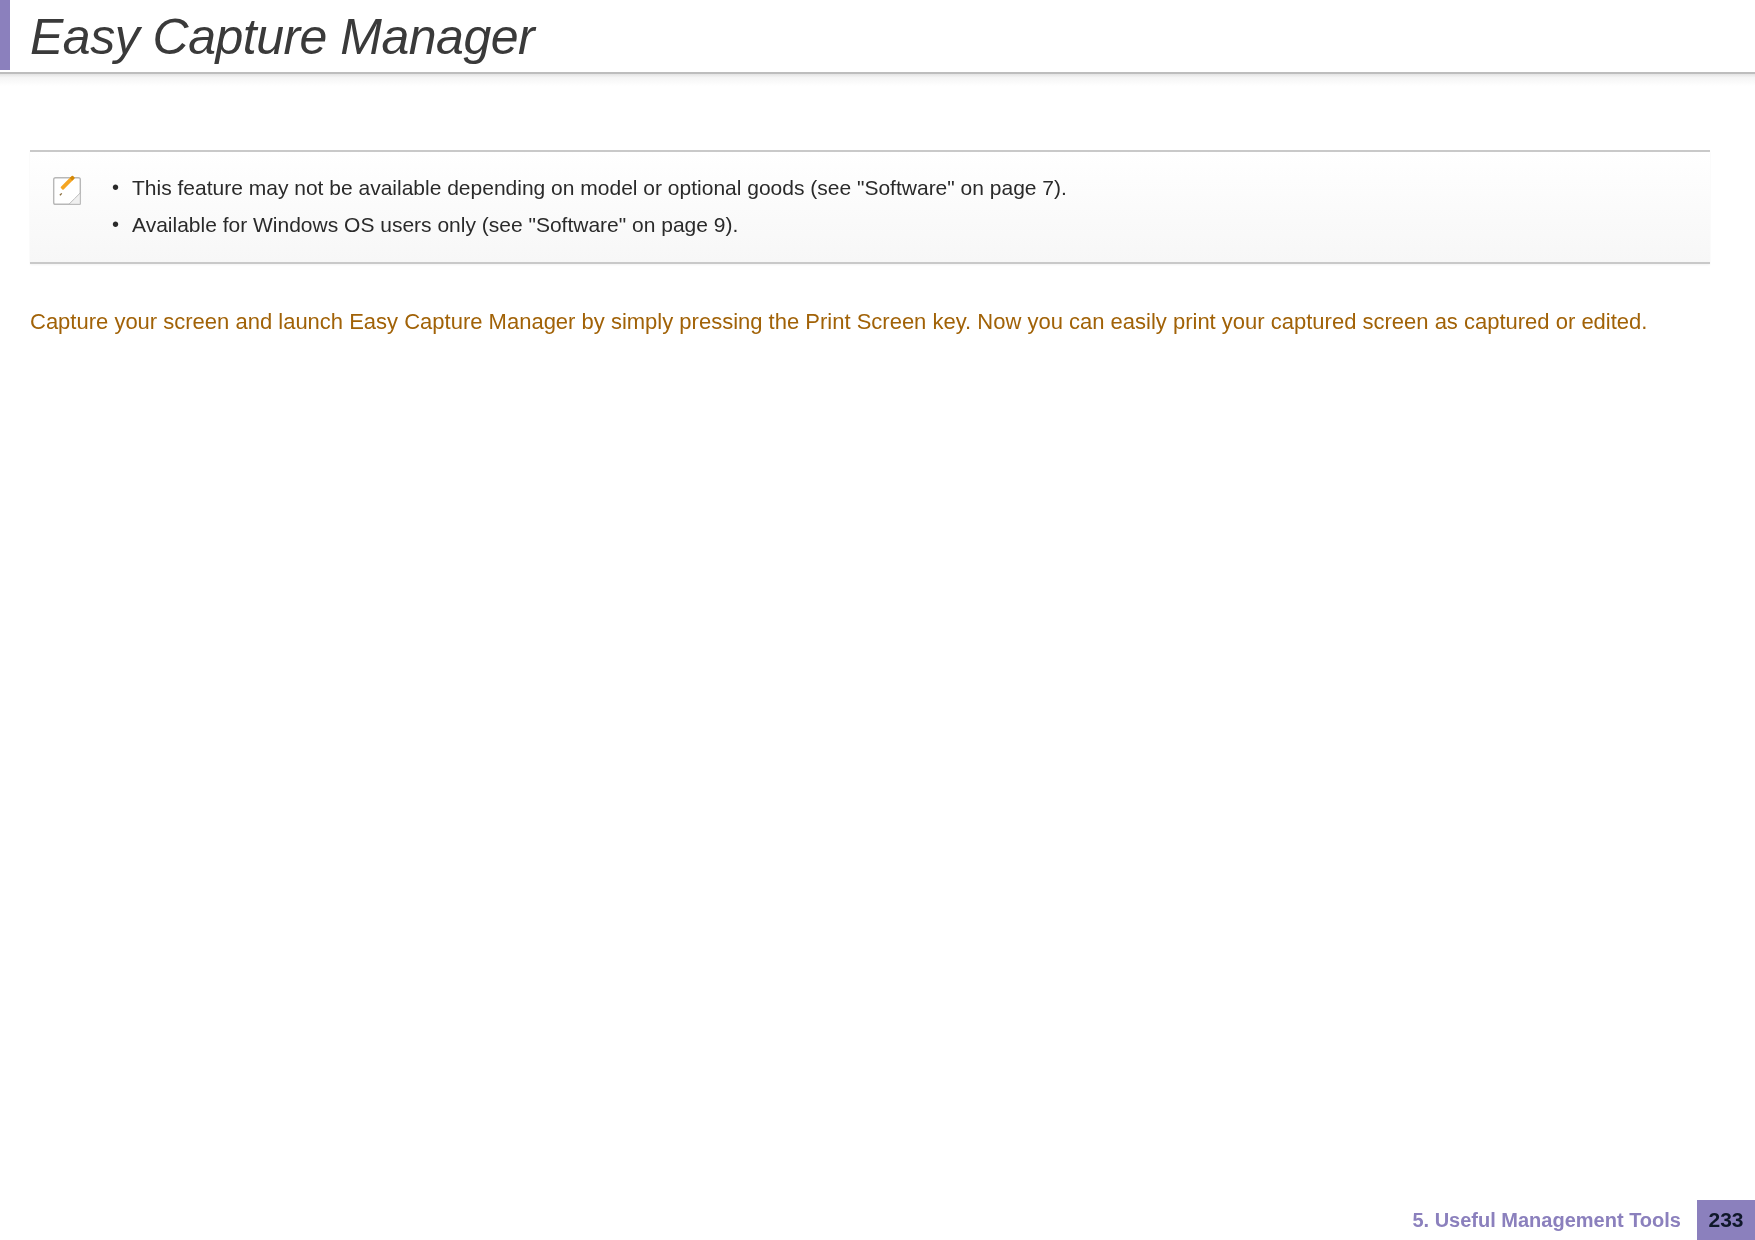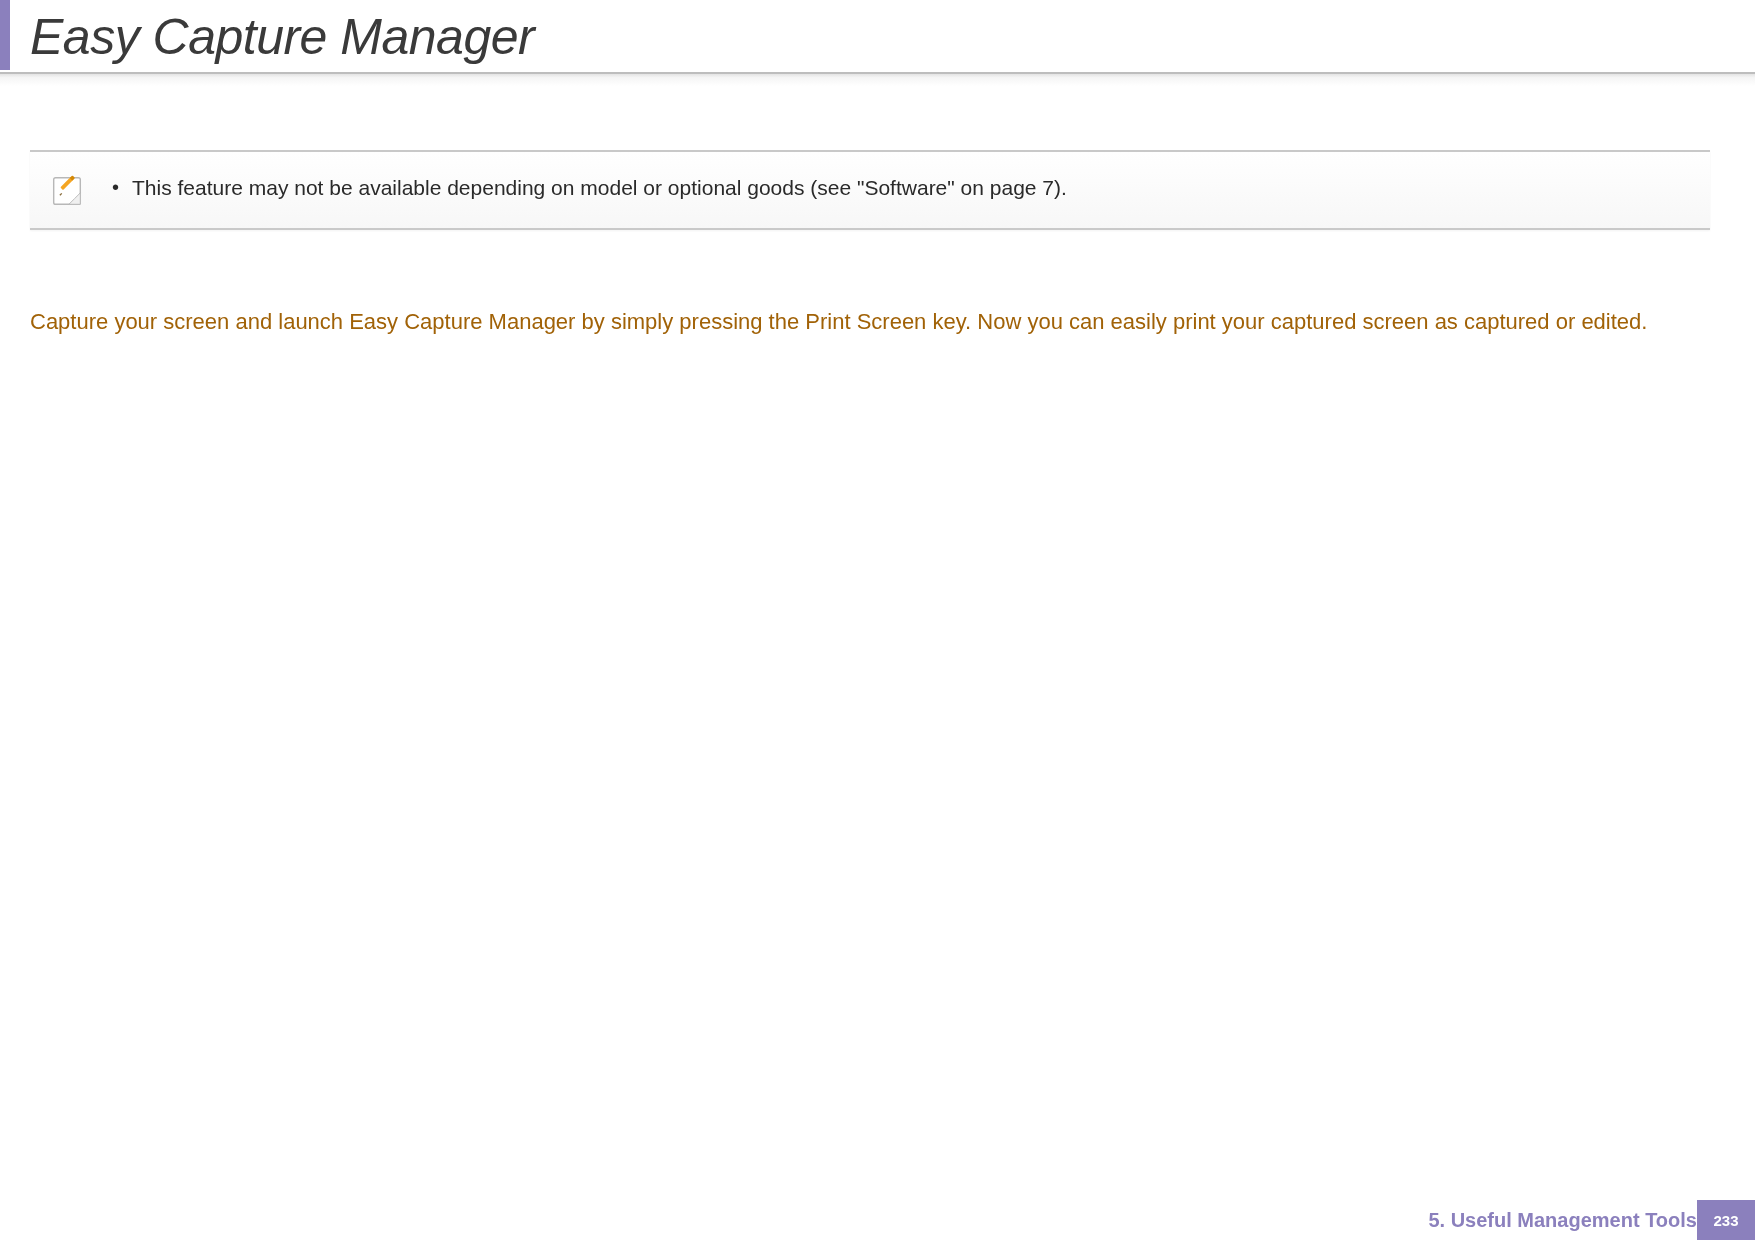--- a/index.html
+++ b/index.html
@@ -105,32 +105,33 @@
       position: absolute;
       right: 0;
       bottom: 0;
       display: flex;
       align-items: stretch;
       height: 40px;
     }
     .footer-chapter {
       display: flex;
       align-items: center;
+      padding-right: 16px;
       color: #8b80bd;
       font-size: 20px;
       font-weight: 700;
     }
     .footer-page {
       width: 58px;
       background: #8b80bd;
-      color: #ffffff;
+      color: #0f172a;
       display: flex;
       align-items: center;
       justify-content: center;
-      font-size: 15px;
+      font-size: 21px;
       font-weight: 700;
     }
   </style>
 </head>
 <body>
 
 <div class="header-accent"></div>
 
 <h1 class="page-title">Easy Capture Manager</h1>
 
@@ -142,20 +143,21 @@
       <rect x="6" y="6" width="28" height="28" rx="2" fill="#ffffff" stroke="#b8b8b8" stroke-width="1.5"></rect>
       <path d="M 28 28 L 34 22 L 34 34 L 22 34 Z" fill="#f0f0f0" stroke="#b8b8b8" stroke-width="1"></path>
       <rect x="18" y="4" width="4" height="16" rx="1" fill="#f5a623" transform="rotate(45 20 12)"></rect>
       <rect x="18" y="2" width="4" height="4" rx="1" fill="#d48806" transform="rotate(45 20 12)"></rect>
       <polygon points="12,24 14,22 15,23 13,25" fill="#8a6d3b"></polygon>
     </svg>
   </div>
   <div class="note-content">
     <ul>
       <li>This feature may not be available depending on model or optional goods (see "Software" on page 7).</li>
+      <li>Available for Windows OS users only (see "Software" on page 9).</li>
     </ul>
   </div>
 </div>
 
 <p class="body-text">Capture your screen and launch Easy Capture Manager by simply pressing the Print Screen key. Now you can easily print your captured screen as captured or edited.</p>
 
 <div class="footer">
   <div class="footer-chapter">5.  Useful Management Tools</div>
   <div class="footer-page">233</div>
 </div>

